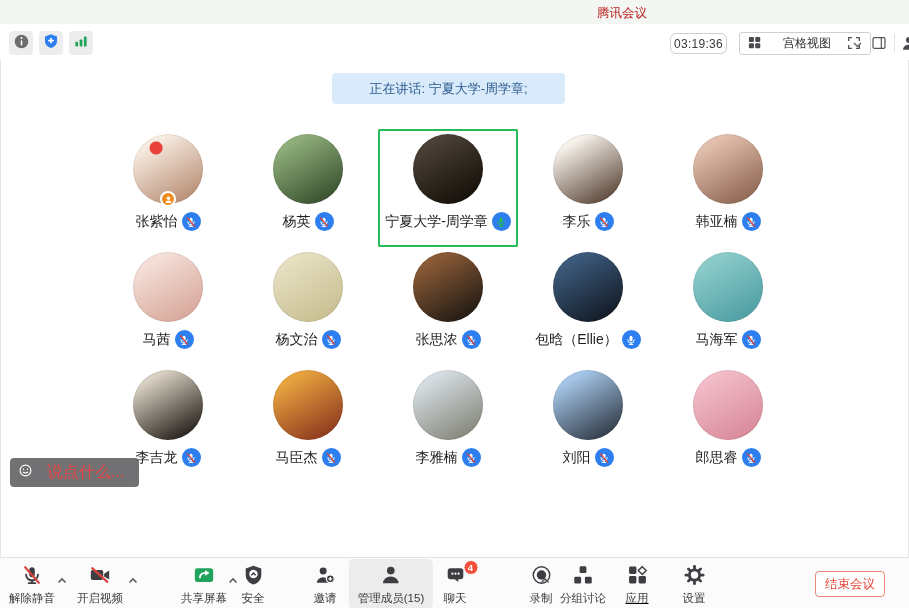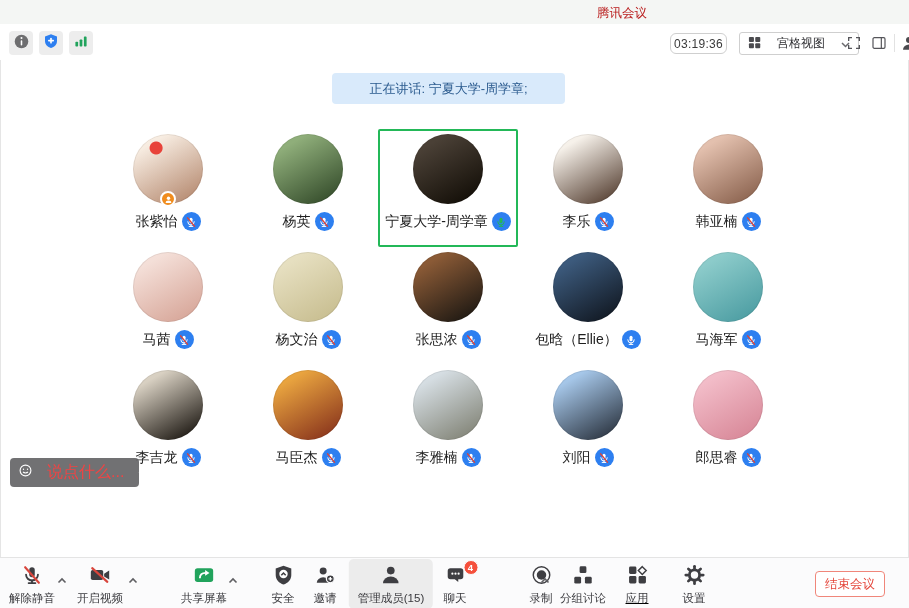--- a/index.html
+++ b/index.html
@@ -12,21 +12,21 @@
   
   .titlebar{position:absolute;left:0;top:0;width:100%;height:24px;background:#f4f6f4;}
   .title{position:absolute;left:622px;top:5px;transform:translateX(-50%);font-size:12.5px;color:#b91c1c;white-space:nowrap;}
   
   .topbar{position:absolute;left:0;top:24px;width:100%;height:36px;background:#fff;}
   .tb-left{position:absolute;left:9px;top:7px;display:flex;gap:6px;}
   .sq-btn{width:24px;height:24px;border-radius:4px;background:#ededed;display:flex;align-items:center;justify-content:center;}
   .timer{position:absolute;left:670px;top:9px;width:57px;height:21px;border:1px solid #cfcfcf;border-radius:6px;
          background:#fff;font-size:12px;color:#3a3a3a;display:flex;align-items:center;justify-content:center;letter-spacing:.3px;}
   .viewbtn{position:absolute;left:739px;top:8px;height:23px;border:1px solid #cfcfcf;border-radius:3px;background:#fff;
-           display:flex;align-items:center;gap:16px;padding:0 8px;font-size:12px;color:#2e2e32;}
+           display:flex;align-items:center;gap:22px;padding:0 8px;font-size:12px;color:#2e2e32;}
   .icbtn{position:absolute;top:10px;width:18px;height:18px;display:flex;align-items:center;justify-content:center;}
   .vdiv{position:absolute;left:894px;top:10px;width:1px;height:18px;background:#e2e2e2;}
   .edge-person{position:absolute;left:900px;top:10px;width:18px;height:18px;}
   
   .banner{position:absolute;left:332px;top:73px;width:233px;height:31px;background:#d9eafb;border-radius:4px;
           display:flex;align-items:center;justify-content:center;font-size:13px;color:#2b5b8f;white-space:nowrap;}
   
   .grid{position:absolute;left:98px;top:129px;display:grid;grid-template-columns:repeat(5,140px);grid-auto-rows:118px;}
   .cell{display:flex;flex-direction:column;align-items:center;padding-top:5px;border-radius:2px;}
   .cell.active{border:2px solid #23b858;padding-top:3px;}
@@ -422,21 +422,21 @@
             <rect x="2" y="4.5" width="20" height="15" rx="3" fill="#21a35c"></rect>
             <path d="M7.5 15.5 C7.5 11.6 10.2 9.7 14 9.7" fill="none" stroke="#fff" stroke-width="2"></path>
             <path d="M13.2 6.6 L18 9.7 L13.2 12.8 Z" fill="#fff"></path>
           </svg>
         </span>
         <span class="tb-label">共享屏幕</span>
       </div>
       <span class="tb-chevron" style="left: 233px;"><svg width="10" height="7" viewBox="0 0 10 7">
           <path d="M1.5 5.5 L5 2 L8.5 5.5" fill="none" stroke="#5f5f63" stroke-width="1.6"></path>
         </svg></span>
-      <div class="tb-item" style="left: 283px;">
+      <div class="tb-item" style="left: 253px;">
         <span class="tb-ic">
           <svg width="22" height="22" viewBox="0 0 24 24">
             <path d="M12 2 L20.5 5 V12 C20.5 17.3 16.9 20.8 12 22.4 C7.1 20.8 3.5 17.3 3.5 12 V5 Z" fill="#3e3e42"></path>
             <circle cx="12" cy="11" r="4.6" fill="#fff"></circle>
             <path d="M9.6 12.2 L12 9.8 L14.4 12.2" fill="none" stroke="#3e3e42" stroke-width="1.7"></path>
           </svg>
         </span>
         <span class="tb-label">安全</span>
       </div>
       <div class="tb-item" style="left: 325px;">

